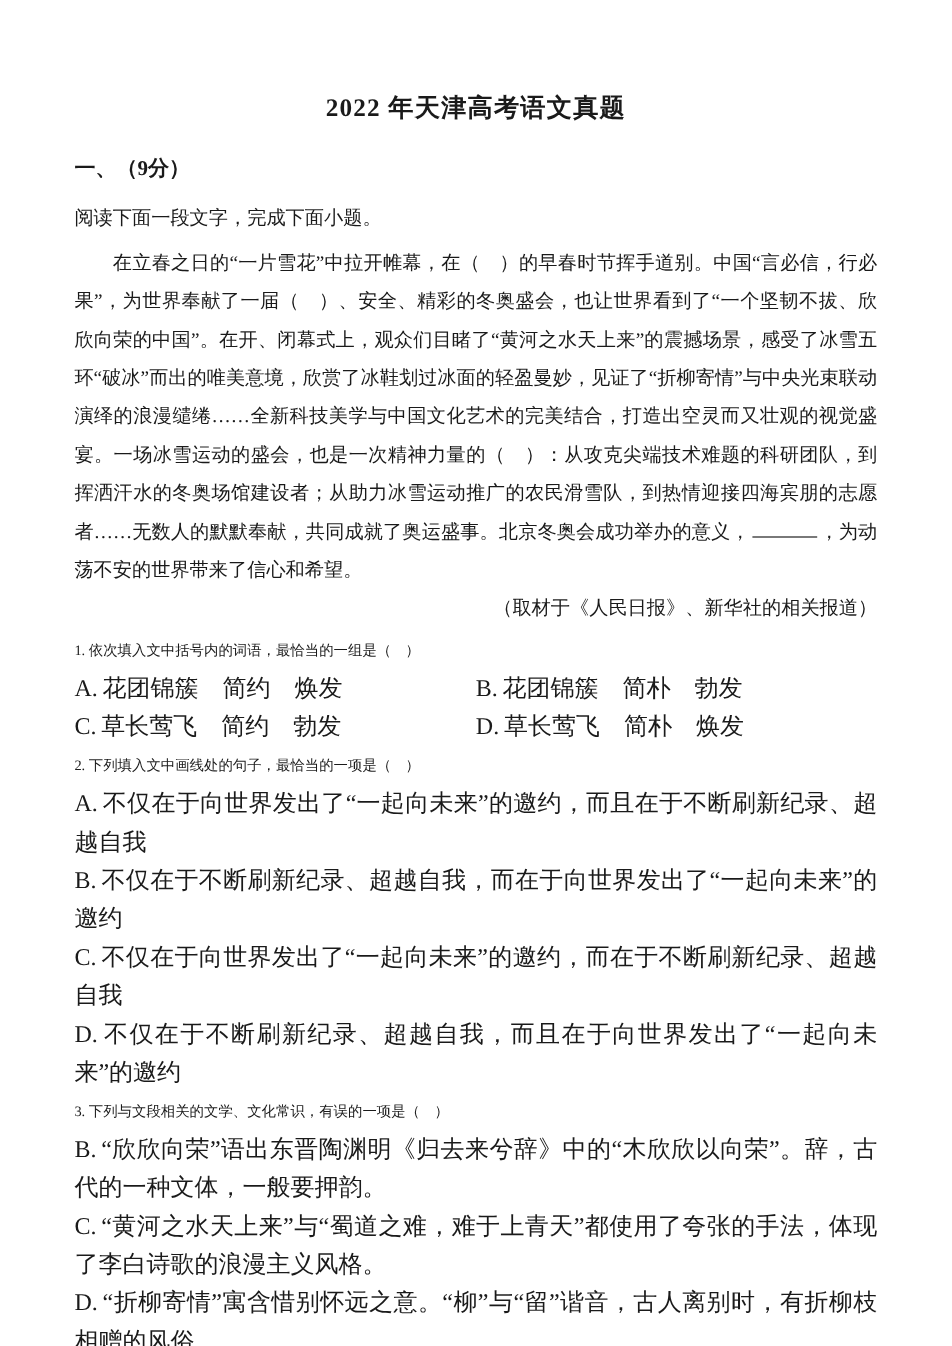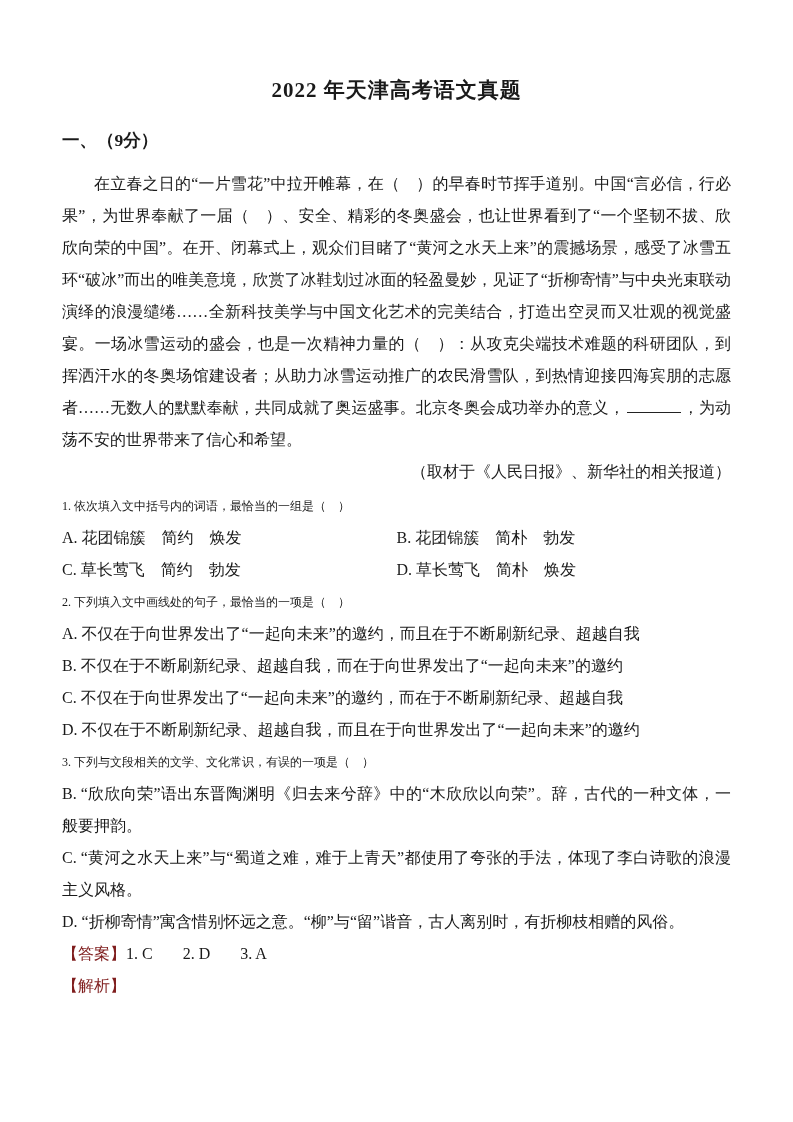--- a/index.html
+++ b/index.html
@@ -60,21 +60,21 @@
   .question-stem {
     font-size: 12px;
     margin: 0;
     line-height: 32px;
   }
   .options-grid {
     display: grid;
     grid-template-columns: 1fr 1fr;
   }
   .opt {
-    font-size: 16px;
+    font-size: 20px;
     margin: 0;
     line-height: 32px;
     text-align: justify;
   }
   .opt .opt-label {
     margin-right: 4px;
   }
   .answer-line {
     font-size: 16px;
     line-height: 32px;
@@ -94,20 +94,21 @@
 </style>
 </head>
 <body>
 
 <div class="page">
 
   <h1 class="doc-title">2022 年天津高考语文真题</h1>
 
   <h2 class="section-heading">一、（9分）</h2>
 
+  <p class="intro-line">阅读下面一段文字，完成下面小题。</p>
 
   <p class="passage"><span>在立春之日的“一片雪花”中拉开帷幕，在（　）的早春时节挥手道别。中国“言必信，行必果”，为世界奉献了一届（　）、安全、精彩的冬奥盛会，也让世界看到了“一个坚韧不拔、欣欣向荣的中国”。在开、闭幕式上，观众们目睹了“黄河之水天上来”的震撼场景，感受了冰雪五环“破冰”而出的唯美意境，欣赏了冰鞋划过冰面的轻盈曼妙，见证了“折柳寄情”与中央光束联动演绎的浪漫缱绻……全新科技美学与中国文化艺术的完美结合，打造出空灵而又壮观的视觉盛宴。一场冰雪运动的盛会，也是一次精神力量的（　）：从攻克尖端技术难题的科研团队，到挥洒汗水的冬奥场馆建设者；从助力冰雪运动推广的农民滑雪队，到热情迎接四海宾朋的志愿者……无数人的默默奉献，共同成就了奥运盛事。北京冬奥会成功举办的意义，</span><span class="blank-underline"></span><span>，为动荡不安的世界带来了信心和希望。</span></p>
 
   <p class="attribution">（取材于《人民日报》、新华社的相关报道）</p>
 
   <div>
     <p class="question-stem">1. 依次填入文中括号内的词语，最恰当的一组是（　）</p>
     <div class="options-grid">
       <p class="opt"><span class="opt-label">A.</span><span>花团锦簇　简约　焕发</span></p>
       <p class="opt"><span class="opt-label">B.</span><span>花团锦簇　简朴　勃发</span></p>

